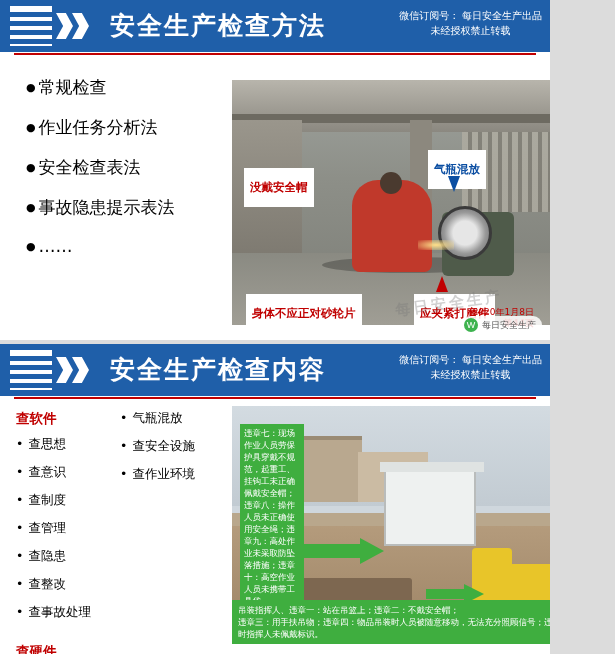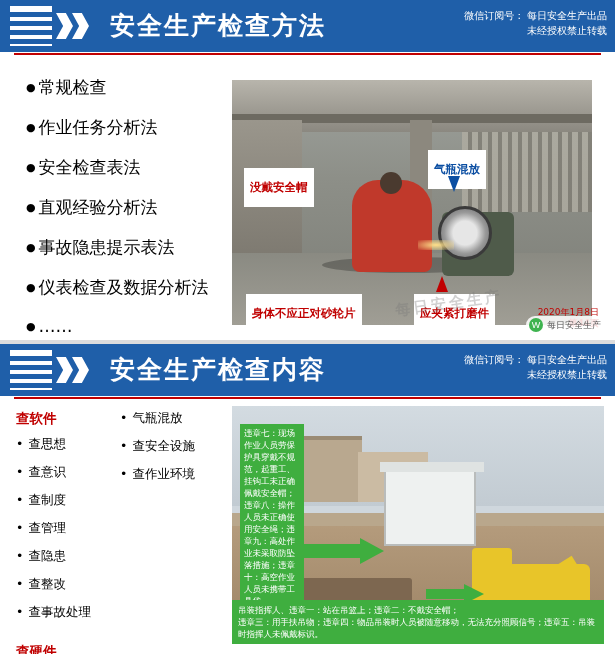--- a/index.html
+++ b/index.html
@@ -13,21 +13,21 @@
     width: 615px;
     height: 654px;
     overflow: hidden;
     background: #dcdcdc;
   }
 
   
   .slide {
     position: absolute;
     left: 0;
-    width: 615px;
+    width: 550px;
     background: #ffffff;
     overflow: hidden;
   }
   #slide1 { top: 0; height: 340px; }
   #slide2 { top: 344px; height: 310px; }
 
   .slide-header {
     position: relative;
     height: 52px;
     background: #1f5fa9;
@@ -72,21 +72,21 @@
     font-weight: bold;
     letter-spacing: 2px;
     font-family: "DejaVu Sans", "Liberation Sans", sans-serif;
   }
   .hdr-note {
     position: absolute;
     right: 8px; top: 8px;
     color: #ffffff;
     font-size: 10px;
     line-height: 15px;
-    text-align: right;
+    text-align: center;
   }
   .hdr-note div { white-space: nowrap; }
   .hdr-red-line {
     position: absolute;
     left: 14px; right: 14px;
     top: 53px;
     height: 2px;
     background: #c00000;
   }
 
@@ -400,23 +400,21 @@
         <div>未经授权禁止转载</div>
       </div>
     </div>
     <div class="hdr-red-line"></div>
 
     <div class="s1-body">
       <ul class="bullets1">
         <li>常规检查</li>
         <li>作业任务分析法</li>
         <li>安全检查表法</li>
-        <li>直观经验分析法</li>
         <li>事故隐患提示表法</li>
-        <li>仪表检查及数据分析法</li>
         <li>……</li>
       </ul>
 
       <div class="photo1">
         <div class="p1-ceiling"></div>
         <div class="p1-beam"></div>
         <div class="p1-wallL"></div>
         <div class="p1-pipes"></div>
         <div class="p1-post"></div>
         <div class="p1-floor"></div>

